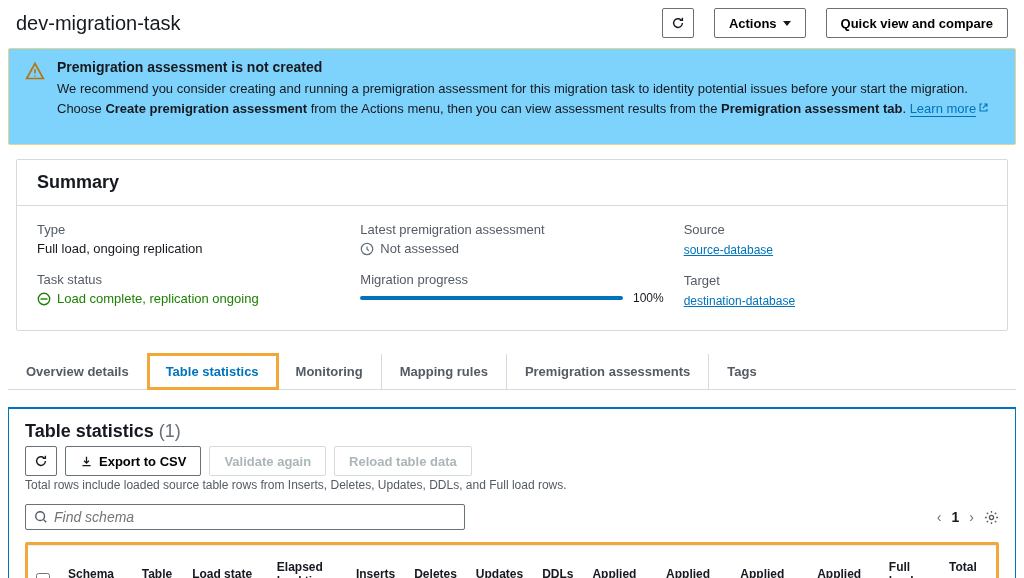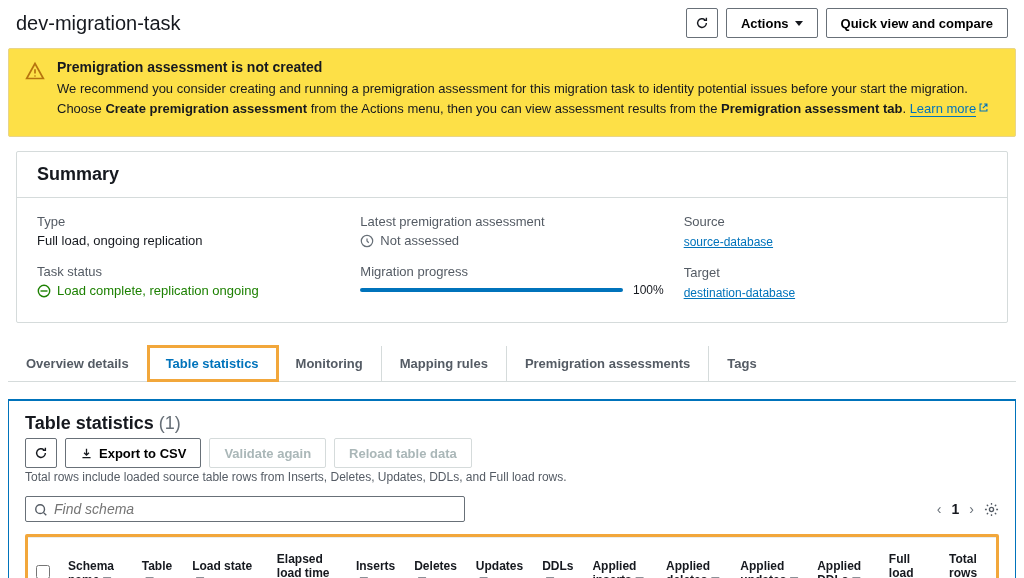--- a/index.html
+++ b/index.html
@@ -1,23 +1,23 @@
 <!DOCTYPE html>
 <html><head>
 <meta charset="utf-8">
 <style>
 * { box-sizing: border-box; margin: 0; padding: 0; font-family: "Amazon Ember", "Helvetica Neue", Arial, sans-serif; }
 body { background: #fff; color: #16191f; font-size: 14px; padding: 4px 4px 0 4px; width:1024px; }
 .page-title { font-size: 20px; font-weight: 400; padding: 4px 12px 10px; display:flex; align-items:center; justify-content:space-between; }
-.title-buttons { display:flex; gap:8px; }
+.title-buttons { display:flex; gap:20px; }
 .btn { background:#fff; border:1px solid #687078; border-radius:2px; padding:4px 14px; font-size:13px; font-weight:700; cursor:pointer; display:inline-flex; align-items:center; gap:6px; height:30px; }
 .btn.icon-only { padding:4px 8px; }
 .btn.disabled { color:#aab7b8; border-color:#d5dbdb; }
 .caret-down { width:0;height:0;border-left:4px solid transparent;border-right:4px solid transparent;border-top:5px solid #16191f; display:inline-block; }
-.alert { border:1px solid #e9d58a; background:#fde047; border-radius:2px; margin:0 4px 14px; padding:10px 16px 18px; display:flex; gap:12px; position:relative; }
+.alert { border:1px solid #e9d58a; background:#7dd3fc; border-radius:2px; margin:0 4px 14px; padding:10px 16px 26px; display:flex; gap:12px; position:relative; }
 .alert-icon { width:20px; flex-shrink:0; margin-top:2px; }
 .alert h3 { font-size:14px; font-weight:700; margin-bottom:4px; }
 .alert p { font-size:13px; line-height:1.5; color:#16191f; }
 .link { color:#0073bb; text-decoration:none; border-bottom:1px solid #0073bb; }
 .ext-icon { display:inline-block; color:#0073bb; margin-left:2px; }
 .panel { border:1px solid #d5dbdb; border-radius:2px; margin:0 12px 14px; }
 .panel-header { padding:12px 20px 12px; border-bottom:1px solid #d5dbdb; }
 .panel-header h2 { font-size:18px; font-weight:700; }
 .summary-body { padding:16px 20px 22px; display:flex; gap:20px; }
 .summary-col { flex:1; display:flex; flex-direction:column; gap:16px; }
@@ -31,21 +31,21 @@
 .tab:last-child { border-right:none; }
 .tab.active { color:#0073bb; }
 .tab.highlighted { outline:3px solid #f2a73b; outline-offset:-2px; background:#fff; }
 .stats-panel { border:1px solid #0073bb; border-top:2px solid #0073bb; margin:0 4px; padding:12px 16px 8px; position:relative; }
 .stats-header { display:flex; justify-content:space-between; align-items:flex-start; margin-bottom:2px; gap:4px;flex-direction:column; }
 .stats-title { font-size:18px; font-weight:700; }
 .stats-title .count { color:#687078; font-weight:400; }
 .stats-sub { font-size:12px; color:#545b64; margin-bottom:12px; }
 .stats-buttons { display:flex; gap:8px; }
 .search-row { display:flex; align-items:center; gap:12px; margin-bottom:12px; }
-.search-box { flex:0 0 440px; display:flex; align-items:flex-end; border:1px solid #687078; border-radius:2px; padding:4px 8px; gap:6px; }
+.search-box { flex:0 0 440px; display:flex; align-items:center; border:1px solid #687078; border-radius:2px; padding:4px 8px; gap:6px; }
 .search-box input { border:none; outline:none; flex:1; font-style:italic; font-size:14px; background:transparent; }
 .pager { margin-left:auto; display:flex; align-items:center; gap:10px; color:#687078; font-size:14px; }
 .pager .num { color:#16191f; font-weight:700; }
 .table-wrap { border:3px solid #f2a73b; border-radius:2px; overflow:hidden; }
 table { width:100%; border-collapse:collapse; font-size:13px; }
 th, td { text-align:left; padding:14px 8px; }
 th { font-weight:700; font-size:12px; border-top:1px solid #eaeded; border-bottom:1px solid #eaeded; vertical-align:middle; position:relative; }
 th .sort { display:inline-block; margin-left:4px; color:#687078; font-size:10px; }
 td { border-bottom:none; color:#16191f; }
 .chk { width:14px; height:14px; }

